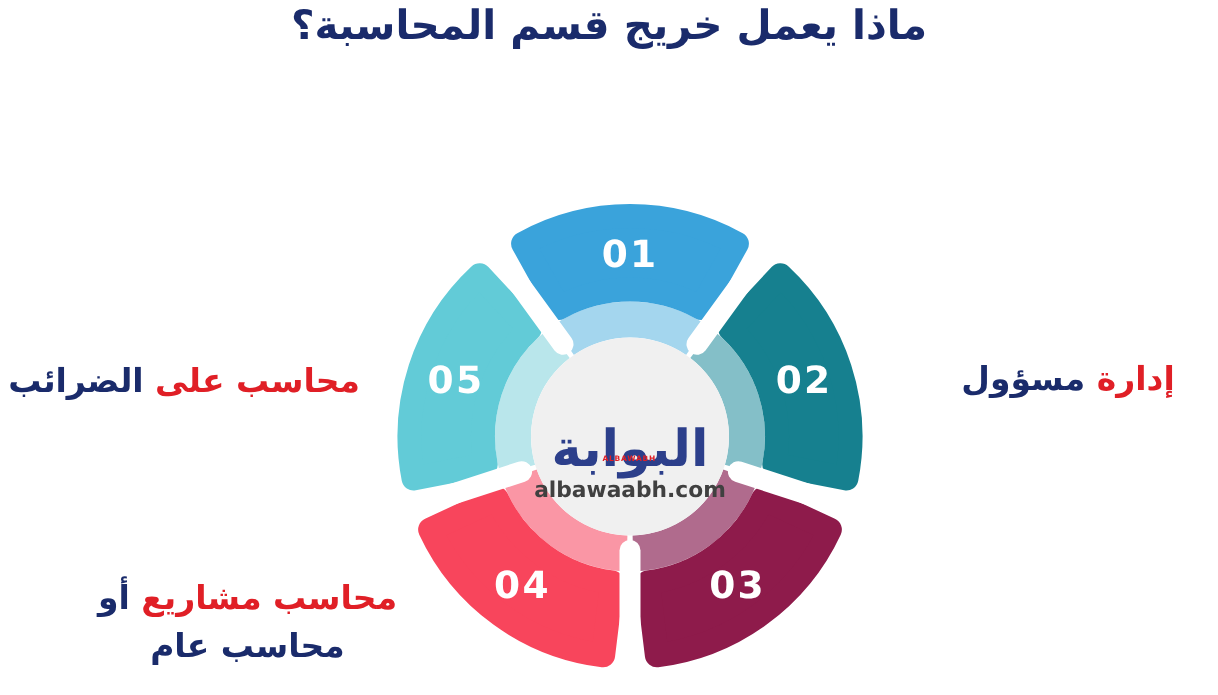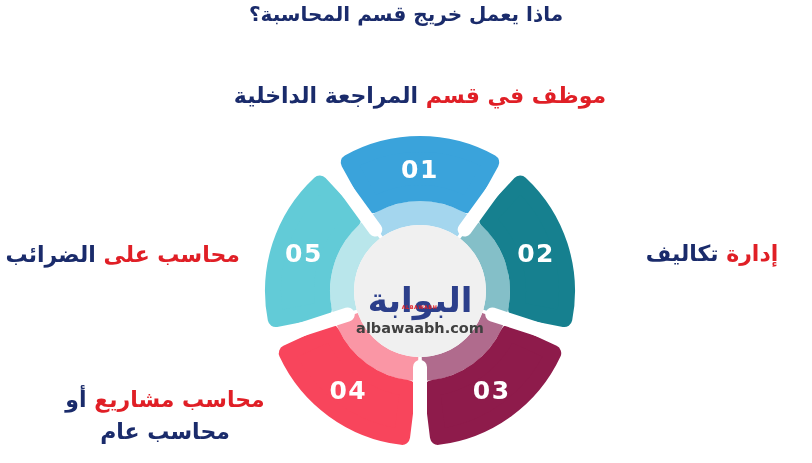--- a/index.html
+++ b/index.html
@@ -2,21 +2,21 @@
 <html lang="ar"><head>
 <meta charset="utf-8">
 <style>
   html,body{margin:0;padding:0;background:#fff;}
   .stage{
     position:relative;width:812px;height:463px;background:#fff;overflow:hidden;
     font-family:"DejaVu Sans",sans-serif;
   }
   .title{
     position:absolute;top:2px;left:0;right:0;text-align:center;
-    font-size:20px;font-weight:bold;color:#1a2b6b;direction:rtl;white-space:nowrap;
+    font-size:27px;font-weight:bold;color:#1a2b6b;direction:rtl;white-space:nowrap;
   }
   .donut-svg{position:absolute;left:0;top:0;}
   .lbl{
     position:absolute;direction:rtl;text-align:center;font-weight:bold;
     font-size:22px;line-height:1.45;color:#1a2b6b;
   }
   .lbl .red{color:#e01f26;}
   .lbl .dark{color:#1a2b6b;}
   .lbl-top{top:80px;left:170px;width:500px;white-space:nowrap;}
   .lbl-right{top:238px;left:612px;width:200px;white-space:nowrap;}
@@ -71,28 +71,24 @@
     </svg>
 
   <div class="center-logo">
     <div class="logo-word">
       <span>البوابة</span>
       <span class="logo-tiny">ALBAWABH</span>
     </div>
     <div class="logo-domain">albawaabh.com</div>
   </div>
 
-  <div class="lbl lbl-top">
-    <span class="red">موظف في قسم</span>
-    <span class="dark">المراجعة الداخلية</span>
-  </div>
 
   <div class="lbl lbl-right">
     <span class="red">إدارة</span>
-    <span class="dark">تكاليف</span>
+    <span class="dark">مسؤول</span>
   </div>
 
 
   <div class="lbl lbl-bottom-left">
     <span class="red">محاسب مشاريع</span>
     <span class="dark">أو محاسب عام</span>
   </div>
 
   <div class="lbl lbl-left">
     <span class="red">محاسب على</span>

